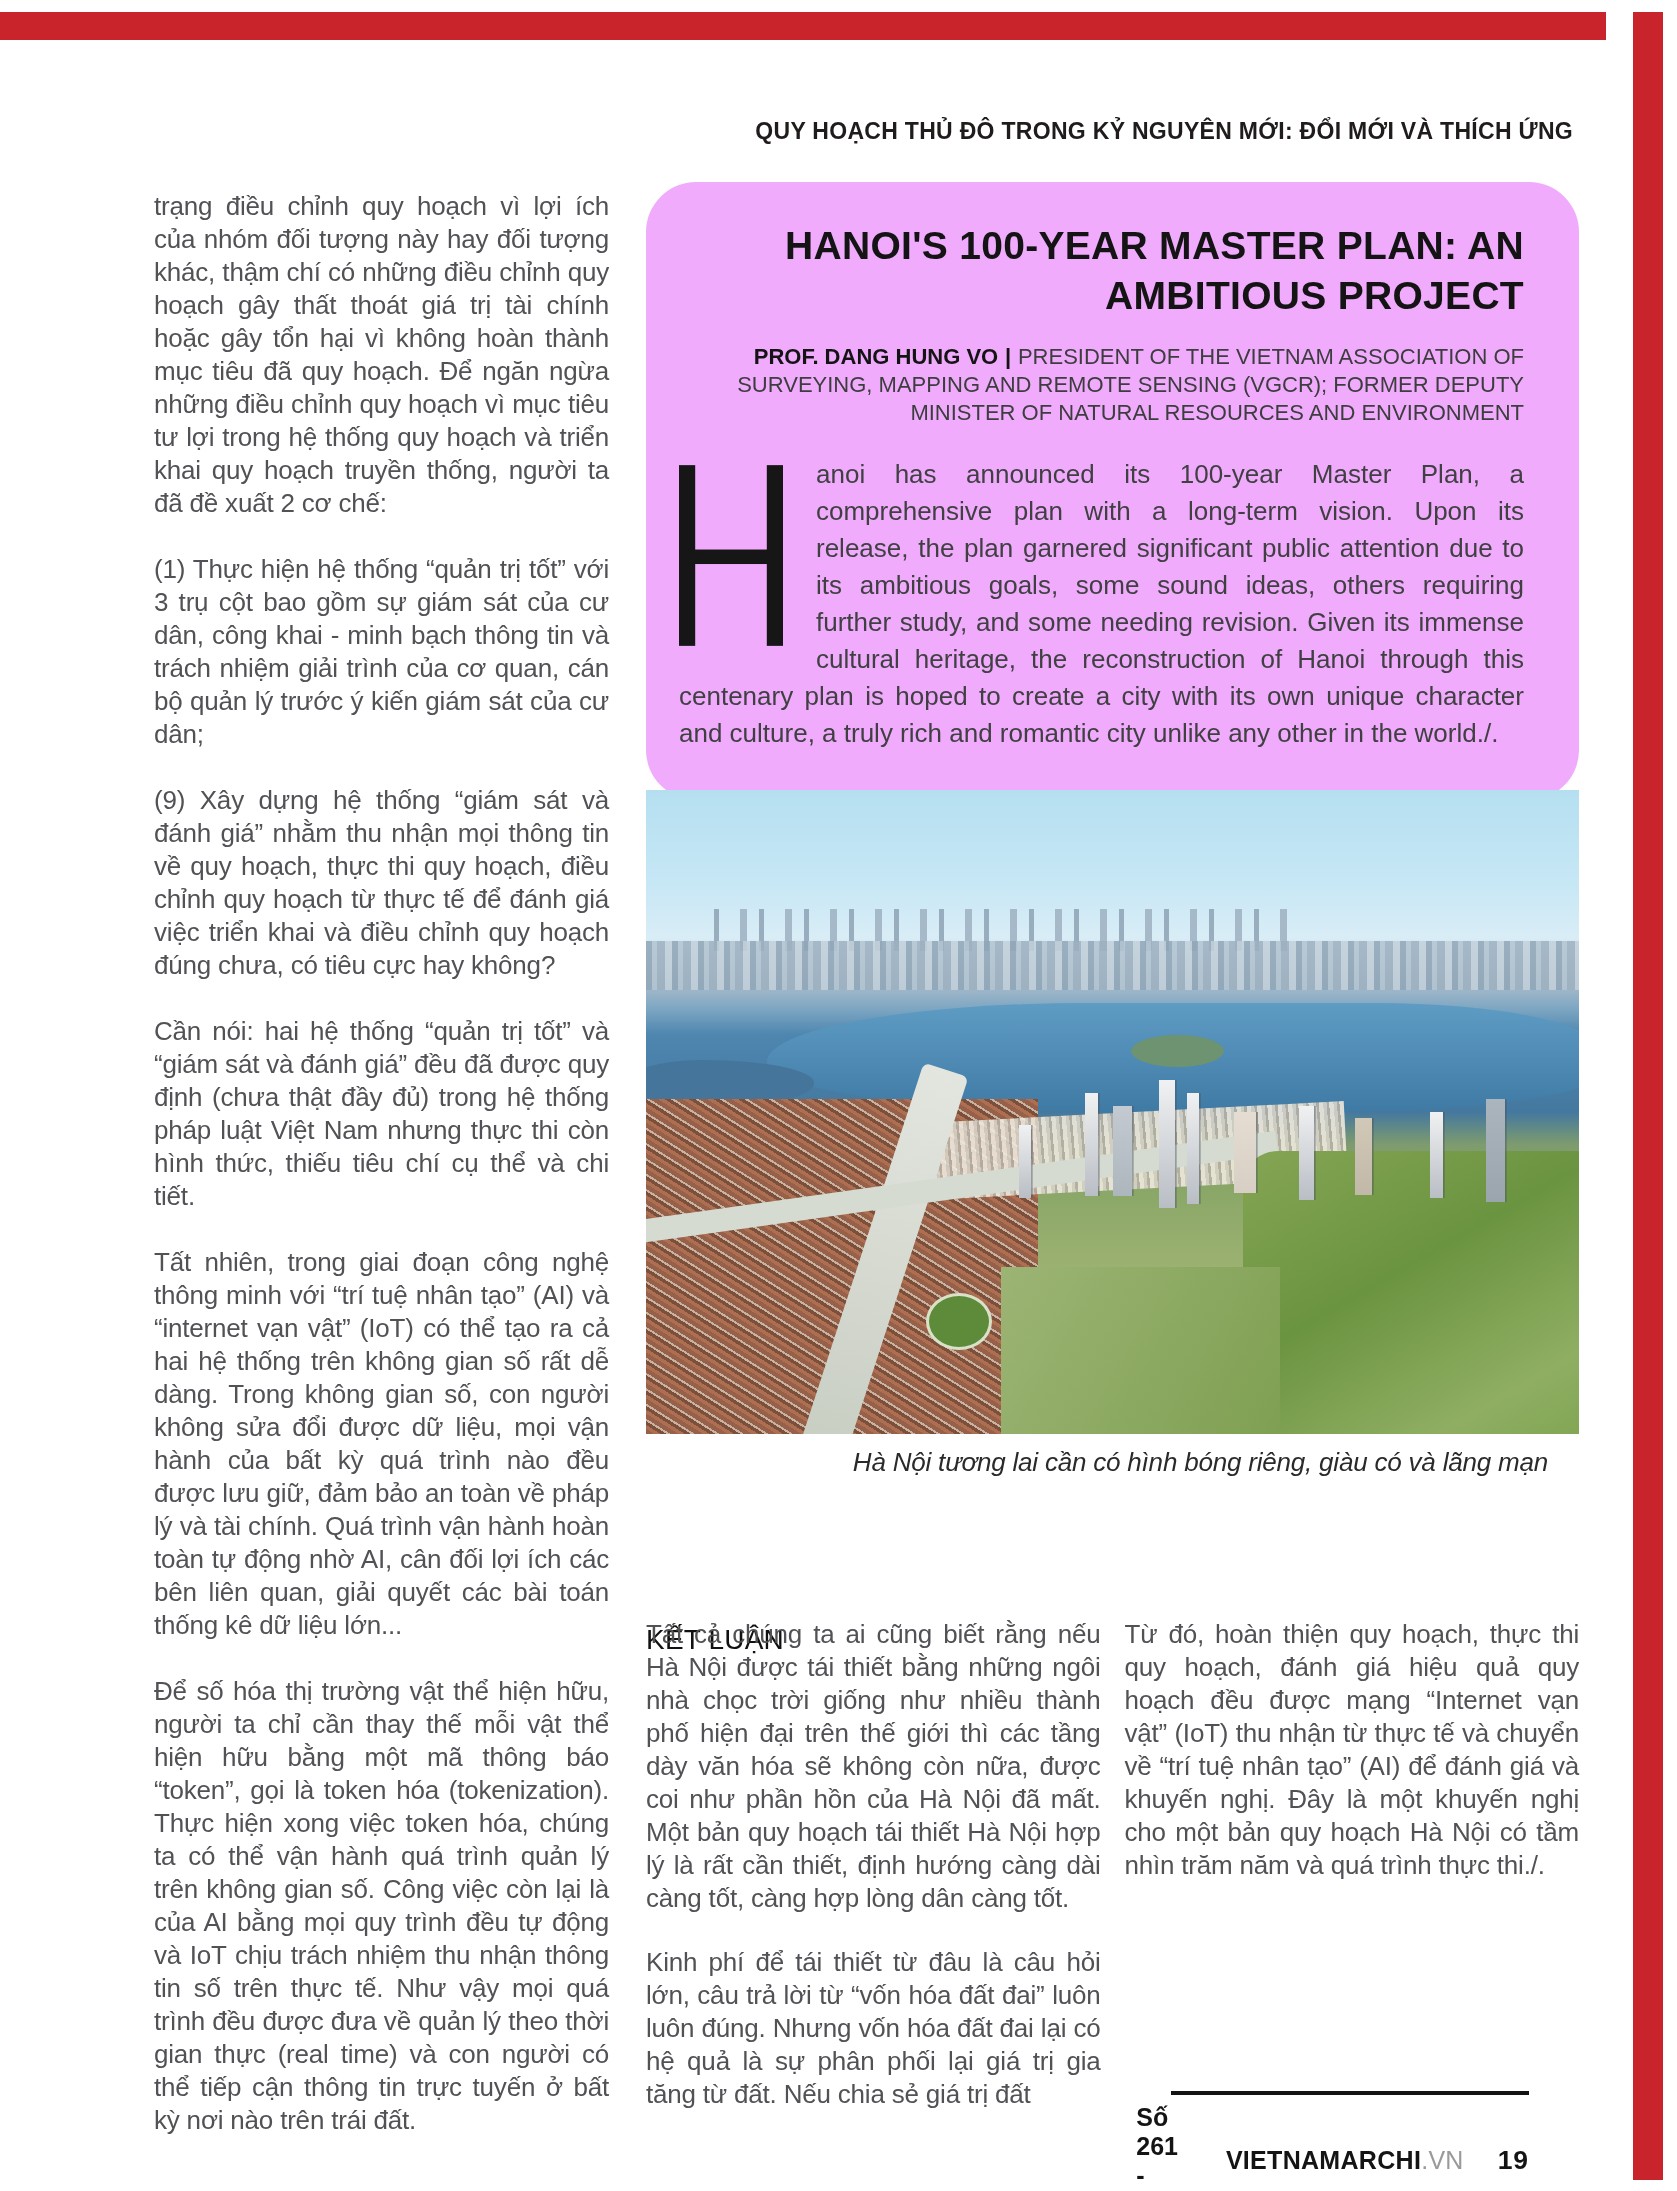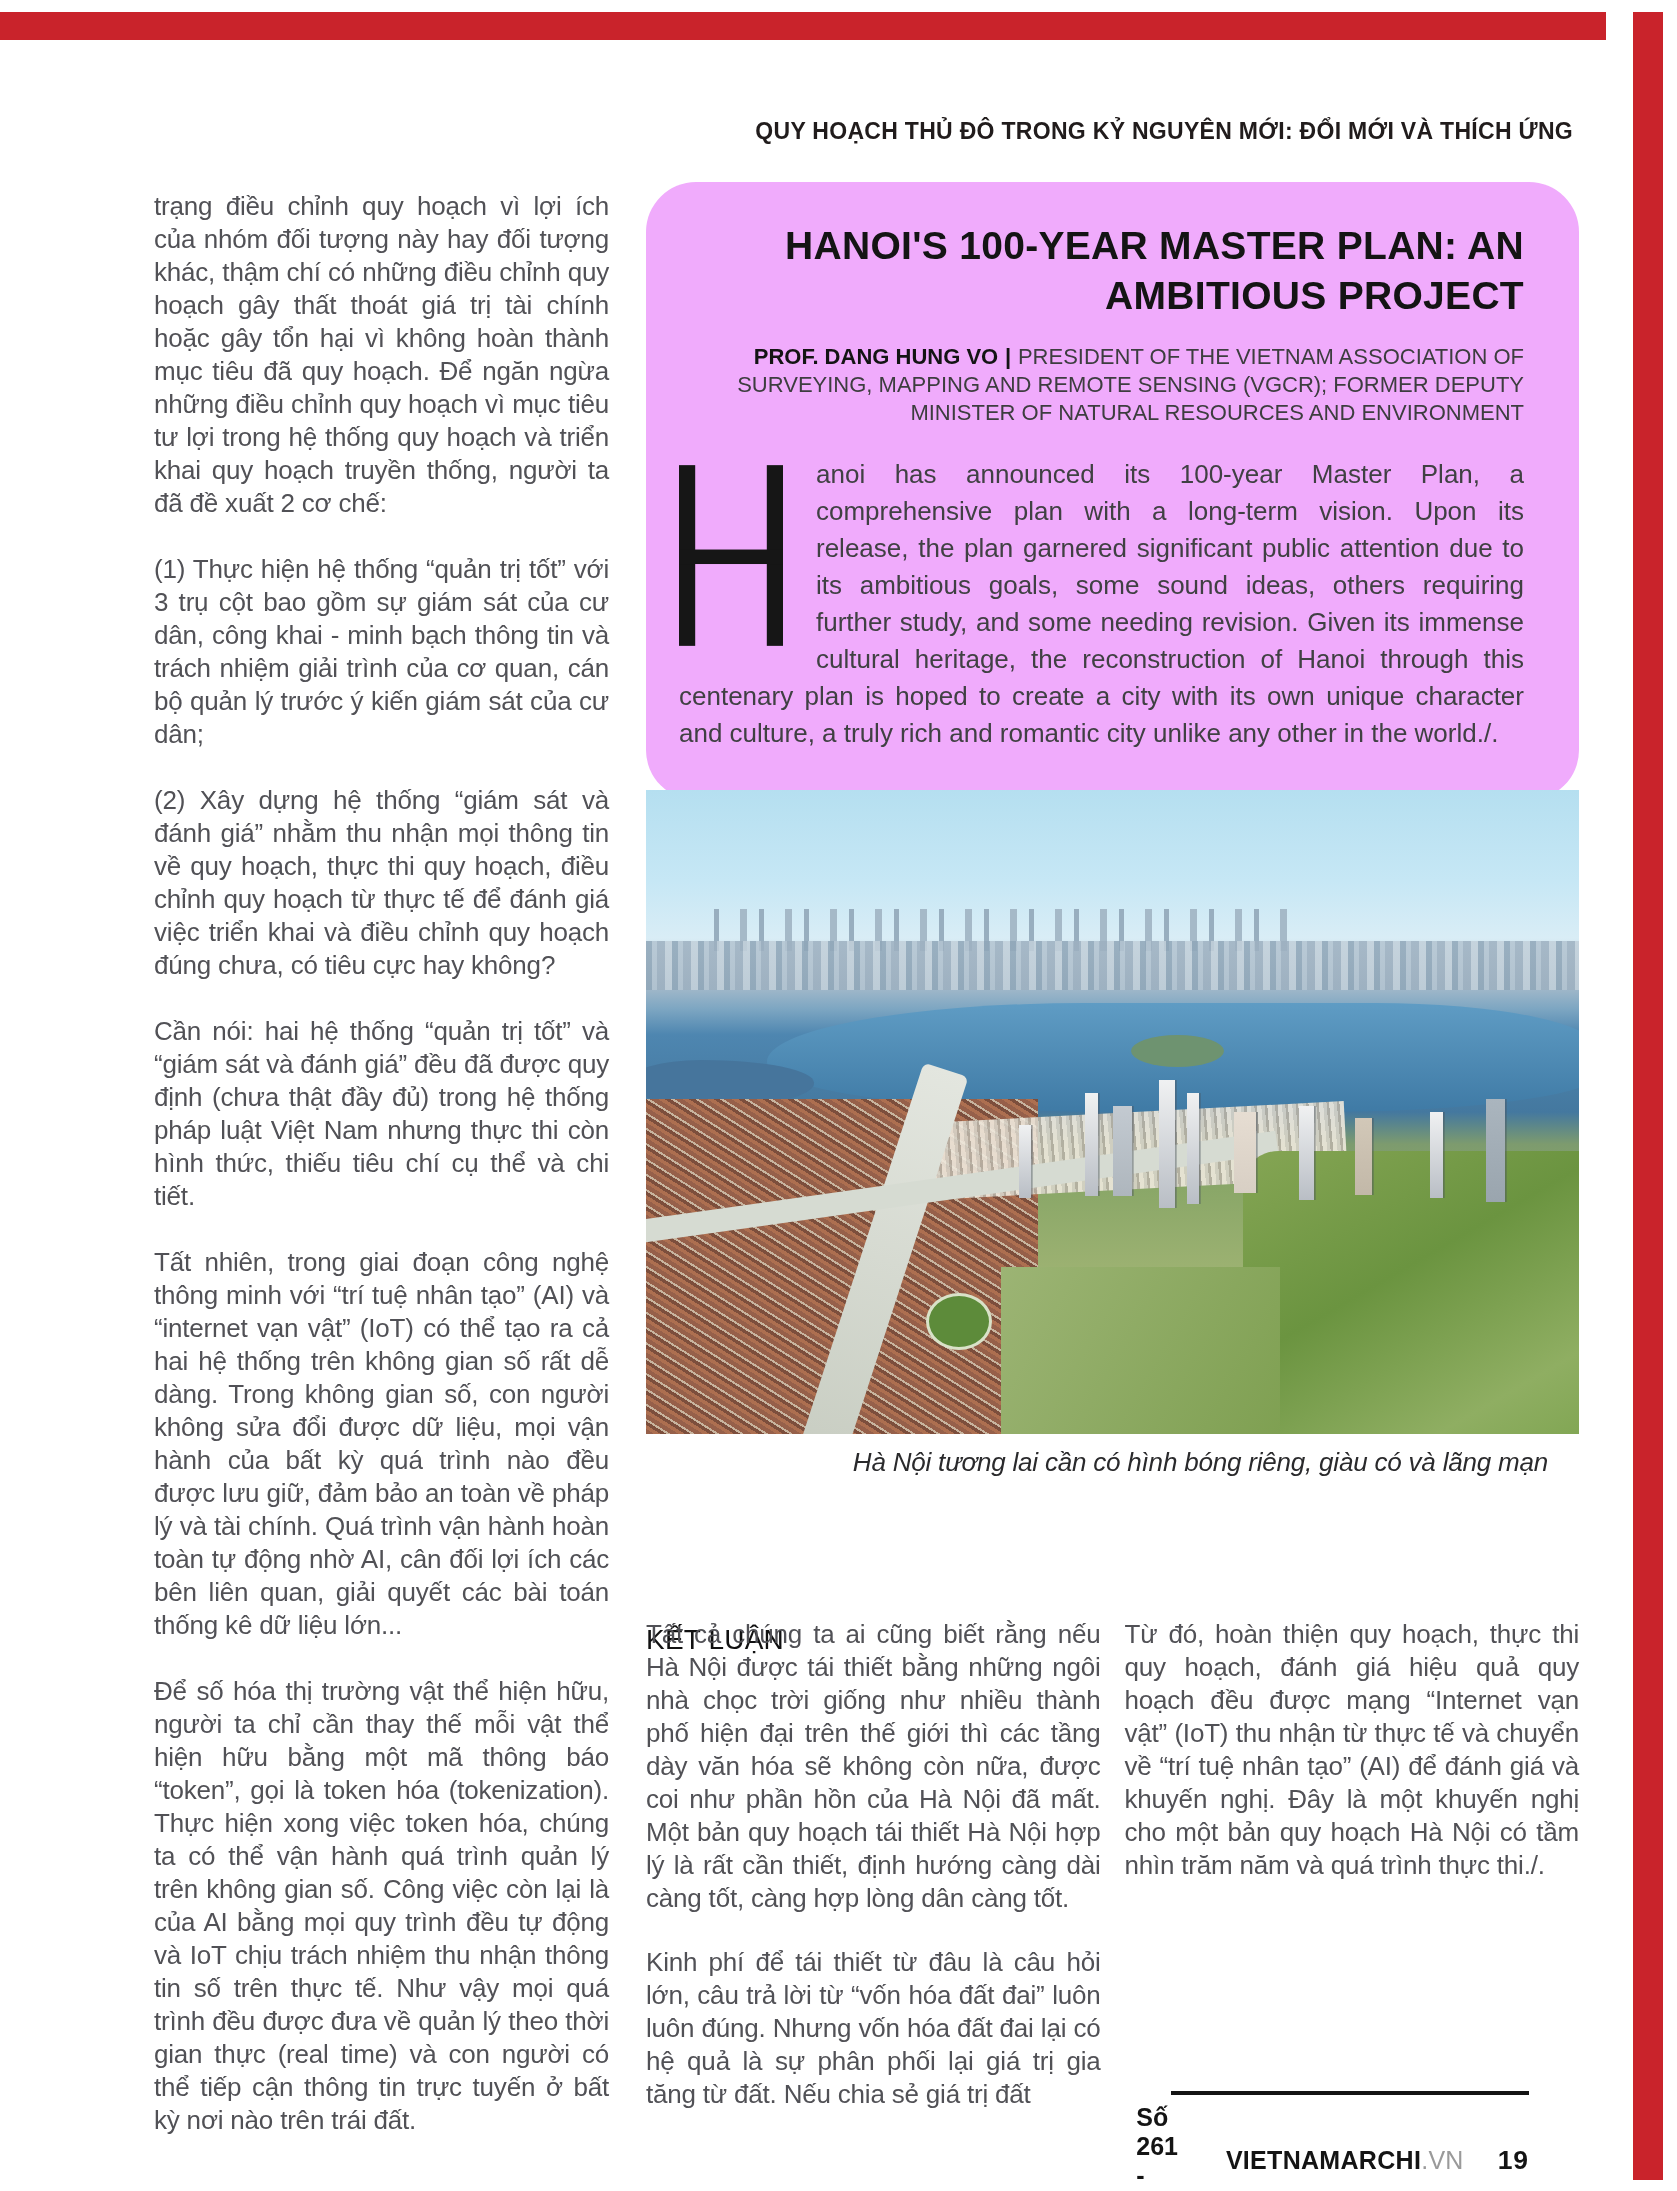--- a/index.html
+++ b/index.html
@@ -126,21 +126,21 @@
 <body>
 
 <div class="bar-top"></div>
 <div class="bar-right"></div>
 
 <div class="running-head">QUY HOẠCH THỦ ĐÔ TRONG KỶ NGUYÊN MỚI: ĐỔI MỚI VÀ THÍCH ỨNG</div>
 
 <div class="left-col">
     <p>trạng điều chỉnh quy hoạch vì lợi ích của nhóm đối tượng này hay đối tượng khác, thậm chí có những điều chỉnh quy hoạch gây thất thoát giá trị tài chính hoặc gây tổn hại vì không hoàn thành mục tiêu đã quy hoạch. Để ngăn ngừa những điều chỉnh quy hoạch vì mục tiêu tư lợi trong hệ thống quy hoạch và triển khai quy hoạch truyền thống, người ta đã đề xuất 2 cơ chế:</p>
     <p>(1) Thực hiện hệ thống “quản trị tốt” với 3 trụ cột bao gồm sự giám sát của cư dân, công khai - minh bạch thông tin và trách nhiệm giải trình của cơ quan, cán bộ quản lý trước ý kiến giám sát của cư dân;</p>
-    <p>(2) Xây dựng hệ thống “giám sát và đánh giá” nhằm thu nhận mọi thông tin về quy hoạch, thực thi quy hoạch, điều chỉnh quy hoạch từ thực tế để đánh giá việc triển khai và điều chỉnh quy hoạch đúng chưa, có tiêu cực hay không?</p>
+    <p>(9) Xây dựng hệ thống “giám sát và đánh giá” nhằm thu nhận mọi thông tin về quy hoạch, thực thi quy hoạch, điều chỉnh quy hoạch từ thực tế để đánh giá việc triển khai và điều chỉnh quy hoạch đúng chưa, có tiêu cực hay không?</p>
     <p>Cần nói: hai hệ thống “quản trị tốt” và “giám sát và đánh giá” đều đã được quy định (chưa thật đầy đủ) trong hệ thống pháp luật Việt Nam nhưng thực thi còn hình thức, thiếu tiêu chí cụ thể và chi tiết.</p>
     <p>Tất nhiên, trong giai đoạn công nghệ thông minh với “trí tuệ nhân tạo” (AI) và “internet vạn vật” (IoT) có thể tạo ra cả hai hệ thống trên không gian số rất dễ dàng. Trong không gian số, con người không sửa đổi được dữ liệu, mọi vận hành của bất kỳ quá trình nào đều được lưu giữ, đảm bảo an toàn về pháp lý và tài chính. Quá trình vận hành hoàn toàn tự động nhờ AI, cân đối lợi ích các bên liên quan, giải quyết các bài toán thống kê dữ liệu lớn...</p>
     <p>Để số hóa thị trường vật thể hiện hữu, người ta chỉ cần thay thế mỗi vật thể hiện hữu bằng một mã thông báo “token”, gọi là token hóa (tokenization). Thực hiện xong việc token hóa, chúng ta có thể vận hành quá trình quản lý trên không gian số. Công việc còn lại là của AI bằng mọi quy trình đều tự động và IoT chịu trách nhiệm thu nhận thông tin số trên thực tế. Như vậy mọi quá trình đều được đưa về quản lý theo thời gian thực (real time) và con người có thể tiếp cận thông tin trực tuyến ở bất kỳ nơi nào trên trái đất.</p>
   </div>
 
 <div class="feature-box">
   <h1 class="feature-title">HANOI'S 100-YEAR MASTER PLAN: AN AMBITIOUS PROJECT</h1>
   <div class="feature-byline">
     <span class="author">PROF. DANG HUNG VO</span><span class="sep">|</span><span>PRESIDENT OF THE VIETNAM ASSOCIATION OF SURVEYING, MAPPING AND REMOTE SENSING (VGCR); FORMER DEPUTY MINISTER OF NATURAL RESOURCES AND ENVIRONMENT</span>
   </div>

